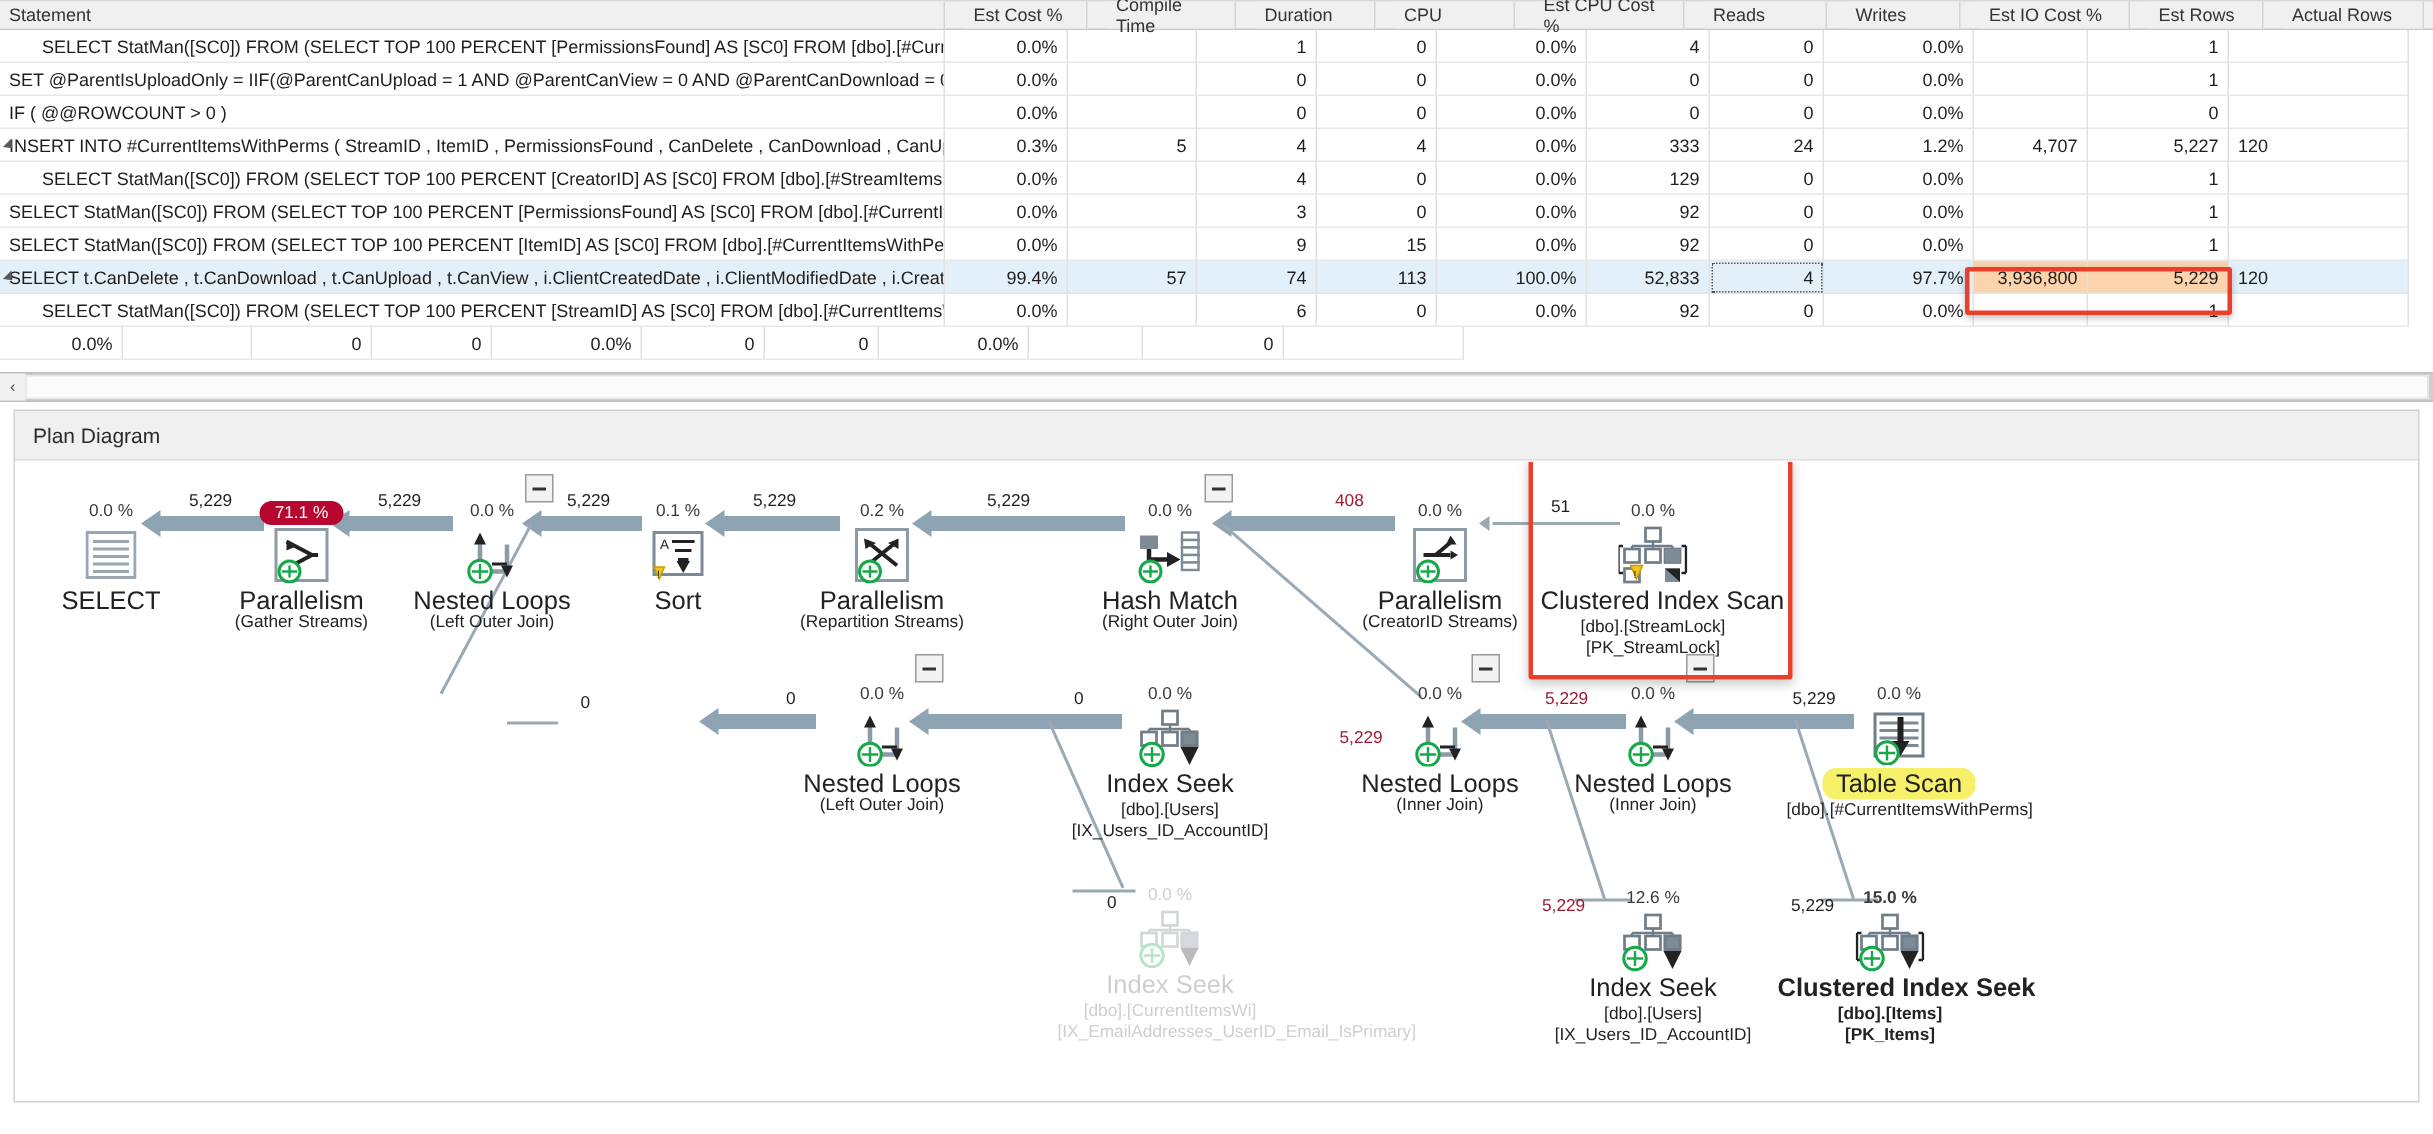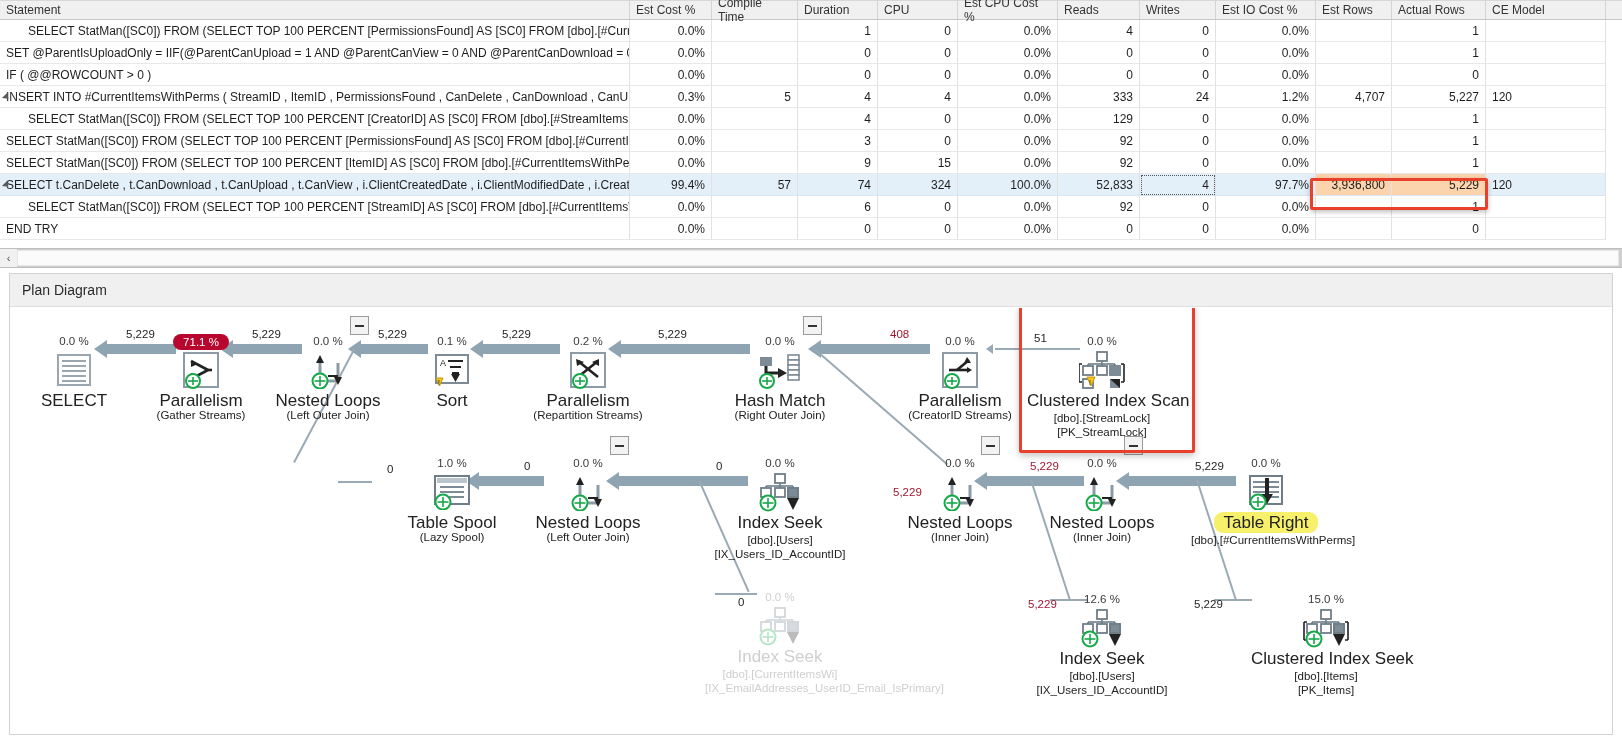--- a/index.html
+++ b/index.html
@@ -6,21 +6,21 @@
   body{
     width:1622px;height:756px;overflow:hidden;
     background:#ffffff;
     font-family:"Liberation Sans", sans-serif;
     font-size:12px;color:#2a2a2a;
     -webkit-font-smoothing:antialiased;
   }
   
   .grid{width:1622px;height:248px;background:#fff;position:relative;}
   .grid-row{display:flex;height:22px;align-items:stretch;box-sizing:border-box;}
-  .grid-head{height:20px;background:#f0f0f0;border-bottom:1px solid #c8c8c8;border-top:1px solid #d8d8d8;}
+  .grid-head{height:20px;background:#f0f0f0;border-bottom:1px solid #c8c8c8;border-top:1px solid #d8d8d8;gap:13px;}
   .grid-head .cell{
     background:#f0f0f0;border-right:1px solid #d4d4d4;
     font-size:12px;color:#333;display:flex;align-items:center;
     padding:0 6px;box-sizing:border-box;
   }
   .grid-body .cell{
     border-right:1px solid #e2e2e2;border-bottom:1px solid #e8e8e8;
     display:flex;align-items:center;padding:0 6px;box-sizing:border-box;
     font-size:12px;color:#1e1e1e;white-space:nowrap;overflow:hidden;
   }
@@ -248,21 +248,21 @@
         <div class="cell c-ce"></div>
       </div>
       <div class="grid-row row-selected">
         <div class="cell c-stmt indent-0">
           <span class="expander"></span>
           <span class="stmt-text">SELECT t.CanDelete , t.CanDownload , t.CanUpload , t.CanView , i.ClientCreatedDate , i.ClientModifiedDate , i.CreationDat…</span>
         </div>
         <div class="cell c-estcost num">99.4%</div>
         <div class="cell c-compile num">57</div>
         <div class="cell c-dur num">74</div>
-        <div class="cell c-cpu num">324</div>
+        <div class="cell c-cpu num">113</div>
         <div class="cell c-estcpu num">100.0%</div>
         <div class="cell c-reads num">52,833</div>
         <div class="cell c-writes num cell-focus">4</div>
         <div class="cell c-estio num">97.7%</div>
         <div class="cell c-estrows num hl-orange">3,936,800</div>
         <div class="cell c-actrows num hl-orange">5,229</div>
         <div class="cell c-ce">120</div>
       </div>
       <div class="grid-row">
         <div class="cell c-stmt indent-1">
@@ -274,23 +274,20 @@
         <div class="cell c-cpu num">0</div>
         <div class="cell c-estcpu num">0.0%</div>
         <div class="cell c-reads num">92</div>
         <div class="cell c-writes num">0</div>
         <div class="cell c-estio num">0.0%</div>
         <div class="cell c-estrows num"></div>
         <div class="cell c-actrows num">1</div>
         <div class="cell c-ce"></div>
       </div>
       <div class="grid-row">
-        <div class="cell c-stmt indent-0">
-          <span class="stmt-text">END TRY</span>
-        </div>
         <div class="cell c-estcost num">0.0%</div>
         <div class="cell c-compile num"></div>
         <div class="cell c-dur num">0</div>
         <div class="cell c-cpu num">0</div>
         <div class="cell c-estcpu num">0.0%</div>
         <div class="cell c-reads num">0</div>
         <div class="cell c-writes num">0</div>
         <div class="cell c-estio num">0.0%</div>
         <div class="cell c-estrows num"></div>
         <div class="cell c-actrows num">0</div>
@@ -555,41 +552,20 @@
             <polygon points="8,27 16,27 12,36" fill="#f5c518" stroke="#c79a0c" stroke-width="1"></polygon>
             <text x="10" y="35" font-size="7" fill="#222" font-family="Liberation Sans">!</text>
           </svg>
       </div>
       <div class="nlabel">Clustered Index Scan</div>
       <div class="nobj">[dbo].[StreamLock]</div>
       <div class="nsub">[PK_StreamLock]</div>
     </div>
     <div class="redbox-plan" style="left:1009px;top:-3px;width:170px;height:142px;"></div>
 
-    <div class="node" style="left:442px;top:124px;">
-      <div class="pct">1.0 %</div>
-      <div class="glyph">
-        <svg width="38" height="36" viewBox="0 0 38 36">
-            <rect x="2" y="2" width="34" height="28" fill="#fff" stroke="#6f7d88" stroke-width="2"></rect>
-            <rect x="4" y="4" width="30" height="5" fill="#b9c5cd"></rect>
-            <g stroke="#7d8b96" stroke-width="2">
-              <line x1="7" y1="13" x2="31" y2="13"></line>
-              <line x1="7" y1="18" x2="31" y2="18"></line>
-              <line x1="7" y1="23" x2="31" y2="23"></line>
-            </g>
-            <circle cx="10" cy="28" r="7.5" fill="#fff" stroke="#17a84a" stroke-width="2"></circle>
-            <g stroke="#17a84a" stroke-width="1.6">
-              <line x1="4.5" y1="28" x2="15.5" y2="28"></line>
-              <line x1="10" y1="23" x2="10" y2="33"></line>
-            </g>
-          </svg>
-      </div>
-      <div class="nlabel">Table Spool</div>
-      <div class="nsub">(Lazy Spool)</div>
-    </div>
 
     <div class="node" style="left:578px;top:124px;">
       <div class="pct">0.0 %</div>
       <div class="glyph">
         <svg width="40" height="38" viewBox="0 0 40 38">
             <path d="M12 8 L12 30 L30 30 L30 12" fill="none" stroke="#8d9ba6" stroke-width="3"></path>
             <polygon points="8,12 12,4 16,12" fill="#222"></polygon>
             <polygon points="26,26 30,34 34,26" fill="#222"></polygon>
             <line x1="20" y1="25" x2="30" y2="25" stroke="#222" stroke-width="2"></line>
             <circle cx="12" cy="30" r="7.5" fill="#fff" stroke="#17a84a" stroke-width="2"></circle>
@@ -686,21 +662,21 @@
               <rect x="18" y="4" width="4" height="17"></rect>
               <polygon points="14,20 26,20 20,30"></polygon>
             </g>
             <circle cx="11" cy="28" r="7.5" fill="#fff" stroke="#17a84a" stroke-width="2"></circle>
             <g stroke="#17a84a" stroke-width="1.6">
               <line x1="5.5" y1="28" x2="16.5" y2="28"></line>
               <line x1="11" y1="23" x2="11" y2="33"></line>
             </g>
           </svg>
       </div>
-      <div class="nlabel"><span class="hl-yellow">Table Right</span></div>
+      <div class="nlabel"><span class="hl-yellow">Table Scan</span></div>
       <div class="nobj">[dbo].[#CurrentItemsWithPerms]</div>
     </div>
 
     <div class="node dim" style="left:770px;top:258px;">
       <div class="pct">0.0 %</div>
       <div class="glyph">
         <svg width="44" height="40" viewBox="0 0 44 40">
             <g fill="#fff" stroke="#6f7d88" stroke-width="1.8">
               <rect x="17" y="2" width="10" height="9"></rect>
               <rect x="3" y="16" width="10" height="9"></rect>
@@ -750,21 +726,21 @@
               <line x1="4.5" y1="31" x2="15.5" y2="31"></line>
               <line x1="10" y1="26" x2="10" y2="36"></line>
             </g>
           </svg>
       </div>
       <div class="nlabel">Index Seek</div>
       <div class="nobj">[dbo].[Users]</div>
       <div class="nsub">[IX_Users_ID_AccountID]</div>
     </div>
 
-    <div class="node" style="left:1316px;top:260px;">
+    <div class="node" style="left:1250px;top:260px;font-weight:bold;">
       <div class="pct">15.0 %</div>
       <div class="glyph">
         <svg width="46" height="40" viewBox="0 0 46 40">
             <g fill="#fff" stroke="#6f7d88" stroke-width="1.8">
               <rect x="18" y="2" width="10" height="9"></rect>
               <rect x="4" y="16" width="10" height="9"></rect>
               <rect x="18" y="16" width="10" height="9"></rect>
               <rect x="31" y="16" width="10" height="9"></rect>
             </g>
             <rect x="31" y="16" width="10" height="9" fill="#7d8b96" stroke="#6f7d88" stroke-width="1.8"></rect>

